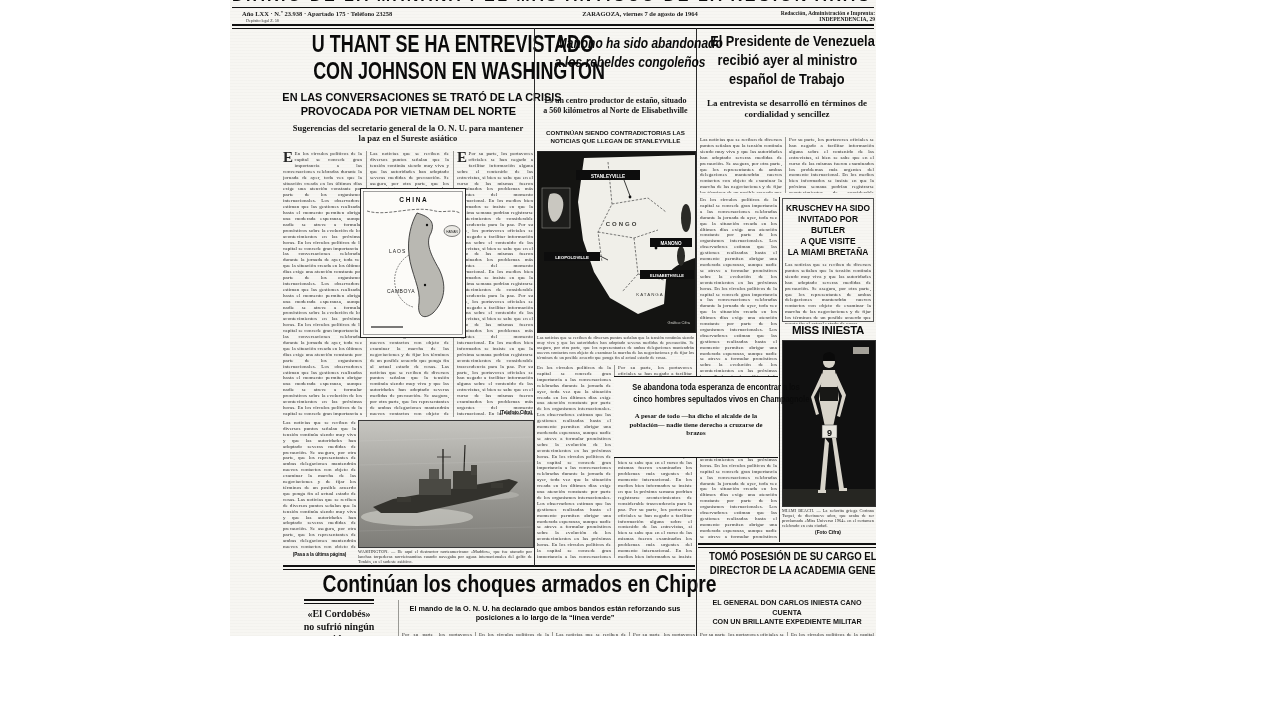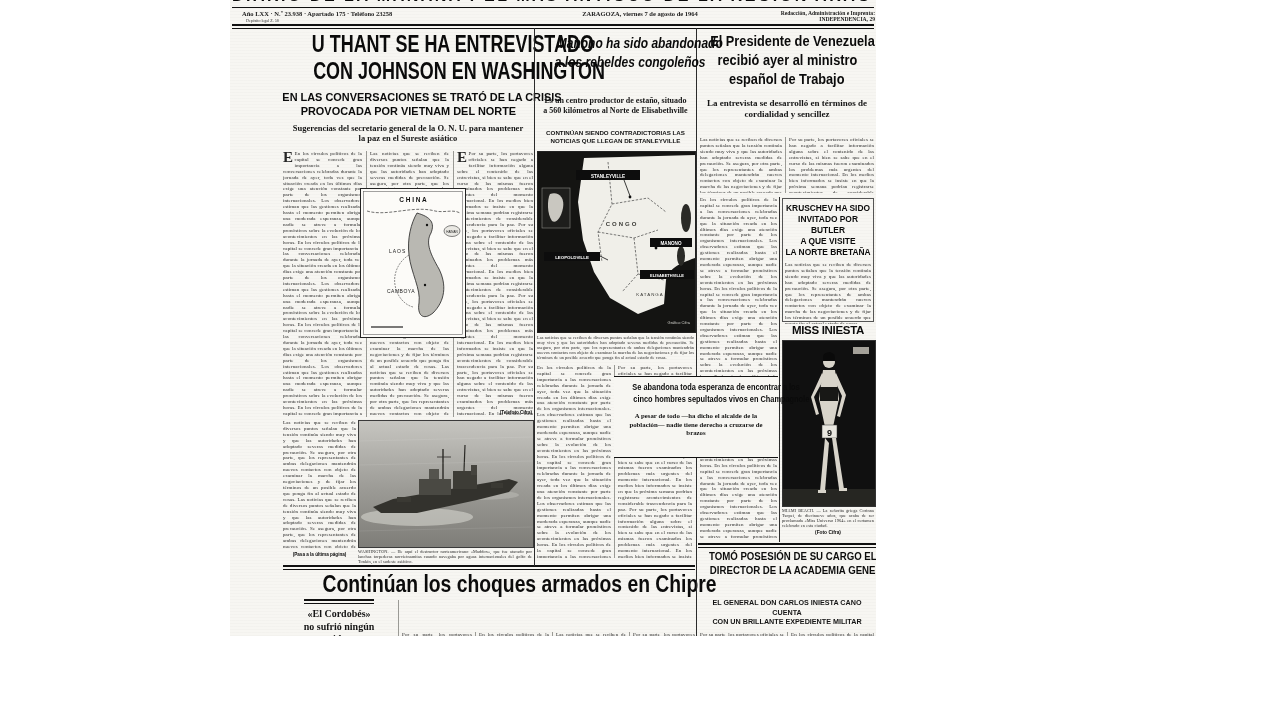--- a/index.html
+++ b/index.html
@@ -114,20 +114,24 @@
           <line x1="0" y1="110" x2="174" y2="106"></line>
         </g>
     </svg>
   </div>
   <div class="abs greek greek-sm" style="left:128px;top:549px;width:174px;height:15px;">WASHINGTON. — He aquí el destructor norteamericano «Maddox», que fue atacado por lanchas torpederas norvietnamitas cuando navegaba por aguas internacionales del golfo de Tonkín, en el sudeste asiático.</div>
 
   <div class="abs hr2" style="left:53px;top:565px;width:412px;"></div>
 
   <div class="abs hl" style="left:55px;top:571px;width:410px;font-size:23px;text-align:center;">
     <span class="fit" style="--sx:0.84;">Continúan los choques armados en Chipre</span>
+  </div>
+  <div class="abs hl ctr" style="left:168px;top:604px;width:294px;font-size:7.3px;line-height:9px;">
+    <span>El mando de la O. N. U. ha declarado que ambos bandos están reforzando sus</span><br>
+    <span>posiciones a lo largo de la “línea verde”</span>
   </div>
 
   <div class="abs" style="left:55px;top:599px;width:108px;height:121px;">
     <div style="width:70px;margin:0 auto;border-top:2px solid #111;border-bottom:1px solid #111;height:2px;"></div>
     <div class="deckserif ctr" style="font-size:10px;line-height:12.5px;margin-top:4px;">
       <span>«El Cordobés»</span><br>
       <span>no sufrió ningún</span><br>
       <span>accidente</span>
     </div>
     <div class="greek" style="margin-top:5px;height:66px;">
@@ -211,21 +215,21 @@
   <div class="abs greek" style="left:559px;top:137px;width:85px;height:56px;"><span>Por su parte, los portavoces oficiales se han negado a facilitar información alguna sobre el contenido de las entrevistas, si bien se sabe que en el curso de las mismas fueron examinados los problemas más urgentes del momento internacional. En los medios bien informados se insiste en que la próxima semana podrían registrarse acontecimientos de considerable trascendencia para la paz.</span></div>
 
   <div class="abs greek" style="left:470px;top:197px;width:77px;height:343px;"><span>En los círculos políticos de la capital se concede gran importancia a las conversaciones celebradas durante la jornada de ayer, toda vez que la situación creada en los últimos días exige una atención constante por parte de los organismos internacionales. Los observadores estiman que las gestiones realizadas hasta el momento permiten abrigar una moderada esperanza, aunque nadie se atreve a formular pronósticos sobre la evolución de los acontecimientos en las próximas horas. En los círculos políticos de la capital se concede gran importancia a las conversaciones celebradas durante la jornada de ayer, toda vez que la situación creada en los últimos días exige una atención constante por parte de los organismos internacionales. Los observadores estiman que las gestiones realizadas hasta el momento permiten abrigar una moderada esperanza, aunque nadie se atreve a formular pronósticos sobre la evolución de los acontecimientos en las próximas horas. En los círculos políticos de la capital se concede gran importancia a las conversaciones celebradas durante la jornada de ayer, toda vez que la situación creada en los últimos días exige una atención constante por parte de los organismos internacionales. Los observadores estiman que las gestiones realizadas hasta el momento permiten abrigar una moderada esperanza, aunque nadie se atreve a formular pronósticos sobre la evolución de los acontecimientos en las próximas horas. En los círculos políticos de la capital se concede gran importancia a las conversaciones celebradas durante la jornada de ayer, toda vez que la situación creada en los últimos días exige una atención constante por parte de los organismos internacionales. Los observadores estiman que las gestiones realizadas hasta el momento permiten abrigar una moderada esperanza, aunque nadie se atreve a formular pronósticos sobre la evolución de los acontecimientos en las próximas horas. En los círculos políticos de la capital se concede gran importancia a las conversaciones celebradas durante la jornada de ayer, toda vez que la situación creada en los últimos días exige una atención constante por parte de los organismos internacionales. Los observadores estiman que las gestiones realizadas hasta el momento permiten abrigar una moderada esperanza, aunque nadie se atreve a formular pronósticos sobre la evolución de los acontecimientos en las próximas horas.</span></div>
   <div class="abs vr" style="left:549px;top:197px;height:345px;"></div>
 
   <div class="abs" style="left:552px;top:198px;width:92px;height:124px;border:1px solid #555;padding:2px;box-sizing:border-box;">
     <div class="hl ctr" style="font-size:8.4px;line-height:11px;margin-top:2px;">
       <span>KRUSCHEV HA SIDO</span><br>
       <span>INVITADO POR BUTLER</span><br>
       <span>A QUE VISITE</span><br>
-      <span>LA NORTE BRETAÑA</span>
+      <span>LA MIAMI BRETAÑA</span>
     </div>
     <div class="greek" style="margin-top:4px;height:62px;"><span>Las noticias que se reciben de diversos puntos señalan que la tensión continúa siendo muy viva y que las autoridades han adoptado severas medidas de precaución. Se asegura, por otra parte, que los representantes de ambas delegaciones mantendrán nuevos contactos con objeto de examinar la marcha de las negociaciones y de fijar los términos de un posible acuerdo que ponga fin al actual estado de cosas.</span></div>
   </div>
 
   <div class="abs hl ctr" style="left:552px;top:324px;width:92px;font-size:11.5px;letter-spacing:-0.3px;">MISS INIESTA</div>
   <div class="abs" style="left:552px;top:340px;width:92px;height:165px;border:1px solid #333;">
     <svg viewBox="0 0 92 165" width="92" height="165">
       <rect width="92" height="165" fill="#101010"></rect>
       <rect y="148" width="92" height="17" fill="#262622"></rect>
       <rect x="70" y="6" width="16" height="7" fill="#c9c5bc" opacity="0.8"></rect>

